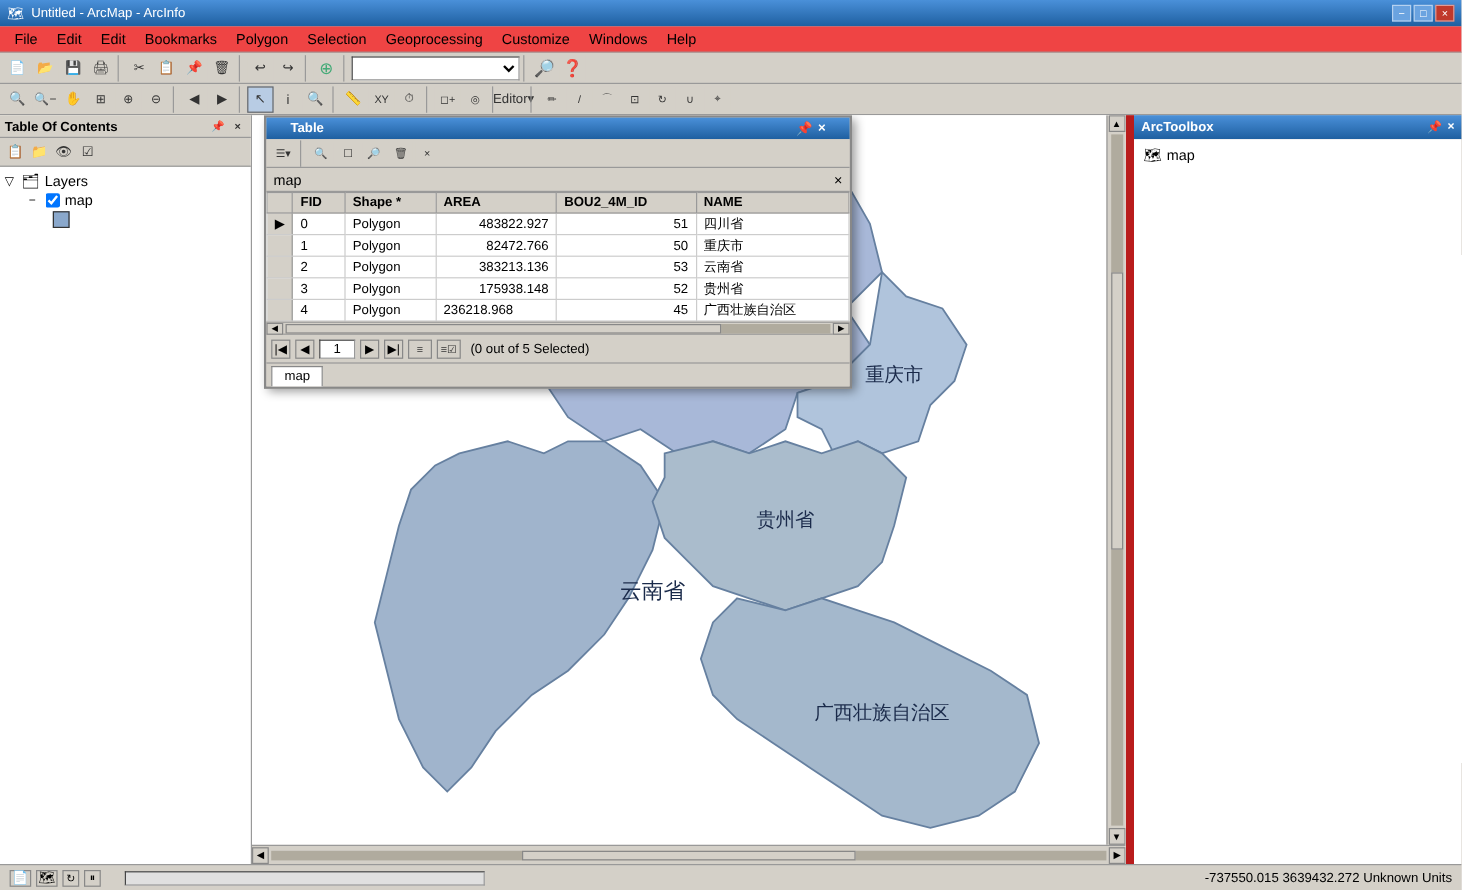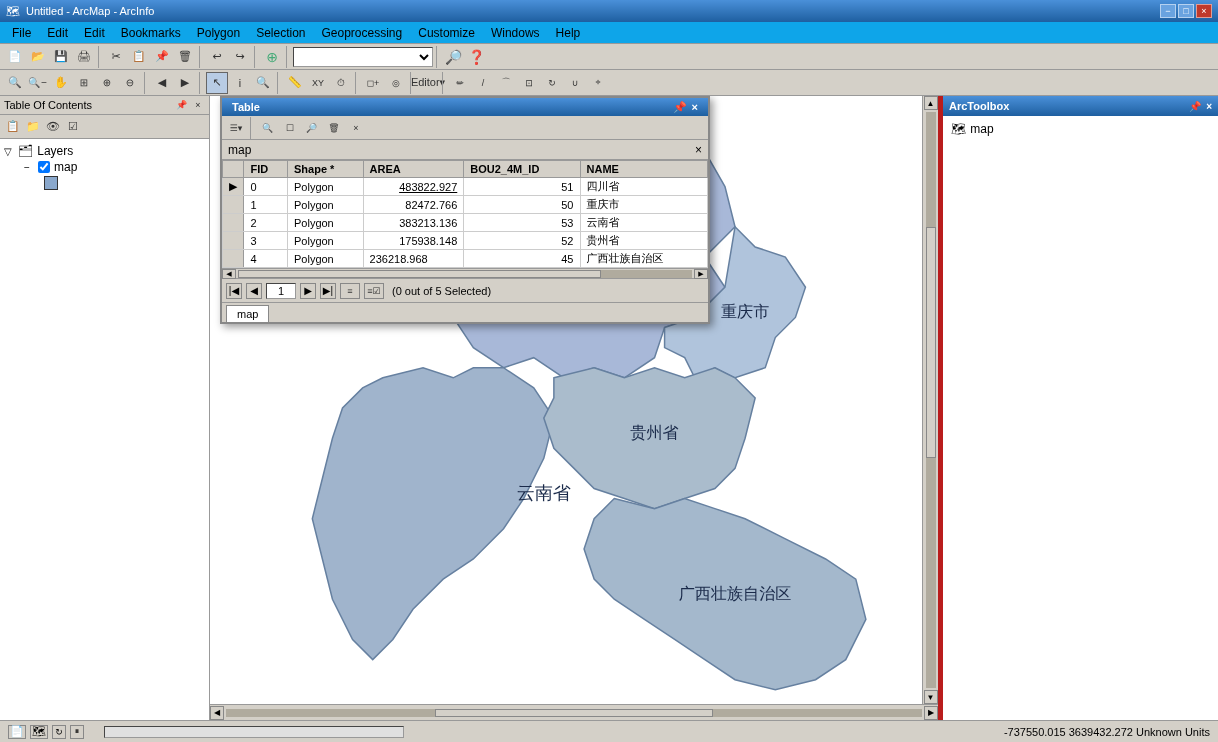--- a/index.html
+++ b/index.html
@@ -22,21 +22,21 @@
       width: 16px; height: 14px;
       display: flex; align-items: center; justify-content: center;
       font-size: 9px; cursor: pointer; border: 1px solid rgba(255,255,255,0.5);
       background: #6aa3e0; color: white;
     }
     .title-btn.close { background: #c0392b; }
 
     
     .menu-bar {
       height: 22px;
-      background: #0ea5e9;
+      background: #ef4444;
       display: flex;
       align-items: center;
       border-bottom: 1px solid #999;
       padding: 0 4px;
     }
     .menu-item {
       padding: 2px 8px;
       font-size: 12px;
       cursor: pointer;
       color: #000;
@@ -77,25 +77,25 @@
       width: 210px;
       background: white;
       border-right: 1px solid #999;
       display: flex;
       flex-direction: column;
     }
     .toc-header {
       background: #d4d0c8;
       border-bottom: 1px solid #999;
       display: flex;
-      align-items: center;
+      align-items: flex-end;
       justify-content: space-between;
       padding: 2px 4px;
       font-size: 11px;
-      font-weight: normal;
+      font-weight: bold;
     }
     .toc-header-left { display: flex; align-items: center; gap: 4px; }
     .toc-header-icons { display: flex; gap: 2px; }
     .toc-toolbar {
       background: #d4d0c8;
       border-bottom: 1px solid #999;
       display: flex;
       align-items: center;
       padding: 2px 4px;
       gap: 2px;
@@ -122,21 +122,21 @@
       flex: 1;
       background: white;
       position: relative;
       overflow: hidden;
     }
 
     
     .arctoolbox-panel {
       width: 280px;
       background: #d4d0c8;
-      border-left: 5px solid #b91c1c;
+      border-left: 7px solid #b91c1c;
       display: flex;
       flex-direction: column;
     }
     .arctoolbox-header {
       background: linear-gradient(to bottom, #4a90d9, #1e5fa0);
       color: white;
       font-size: 11px;
       font-weight: bold;
       display: flex;
       align-items: center;
@@ -166,21 +166,21 @@
       z-index: 100;
     }
     .table-title-bar {
       background: linear-gradient(to bottom, #4a90d9, #1e5fa0);
       color: white;
       font-size: 11px;
       font-weight: bold;
       display: flex;
       align-items: center;
       justify-content: space-between;
-      padding: 2px 10px;
+      padding: 2px 20px;
       height: 18px;
       gap: 32px;
     }
     .table-toolbar {
       background: #d4d0c8;
       border-bottom: 1px solid #999;
       display: flex;
       align-items: center;
       padding: 2px 4px;
       gap: 2px;
@@ -496,21 +496,21 @@
               <th>AREA</th>
               <th>BOU2_4M_ID</th>
               <th>NAME</th>
             </tr>
           </thead>
           <tbody id="table-body">
           <tr>
       <td class="row-selector">▶</td>
       <td>0</td>
       <td>Polygon</td>
-      <td style="text-align:right;text-decoration:underline;">483822.927</td>
+      <td style="text-align:right;">483822.927</td>
       <td style="text-align:right;">51</td>
       <td>四川省</td>
     </tr>
               <tr>
       <td class="row-selector"></td>
       <td>1</td>
       <td>Polygon</td>
       <td style="text-align:right;">82472.766</td>
       <td style="text-align:right;margin-top:16px;">50</td>
       <td>重庆市</td>

